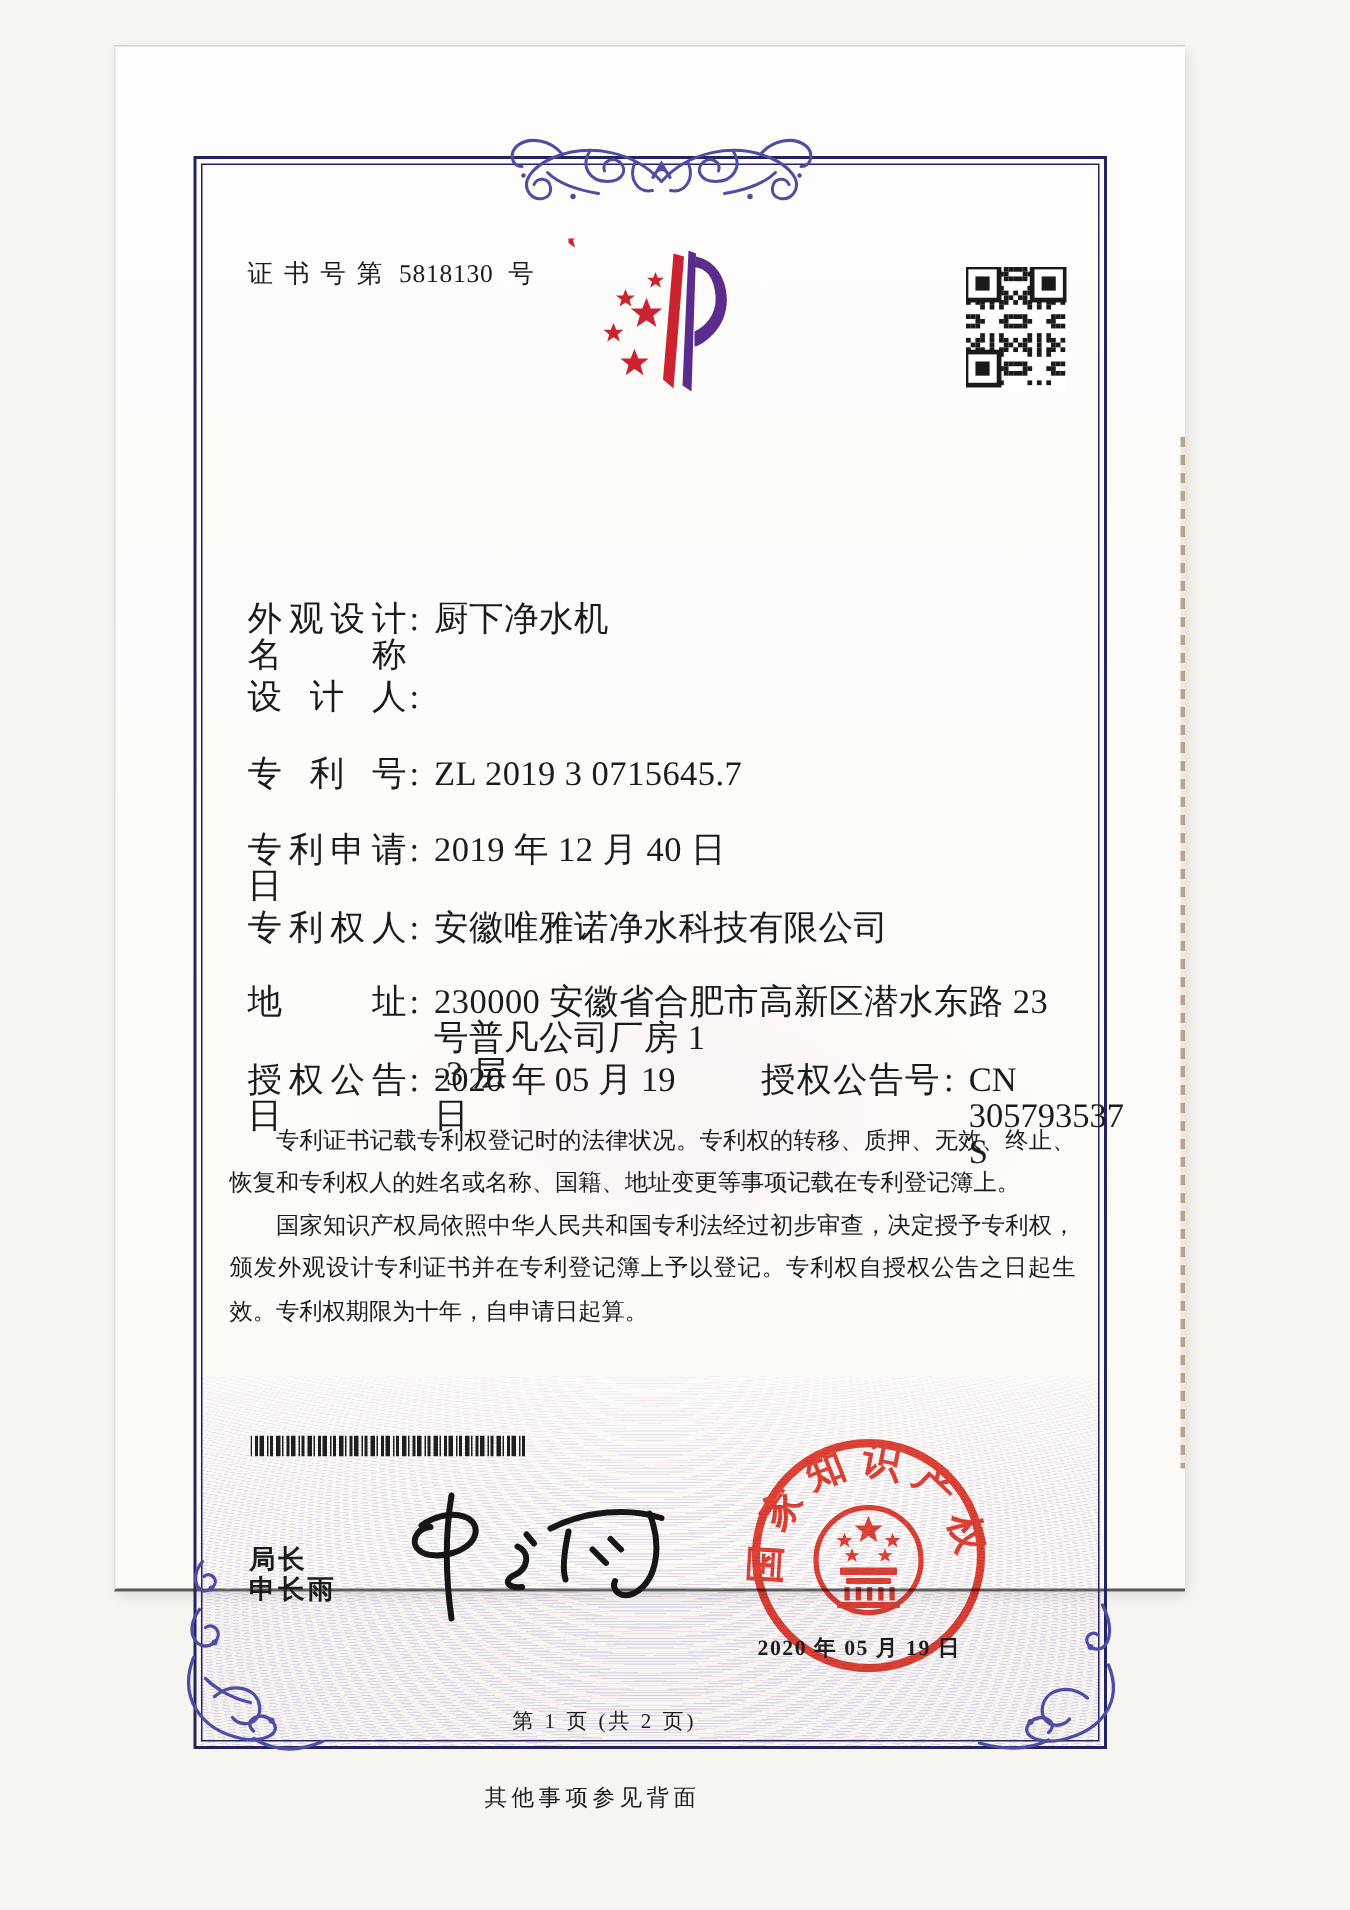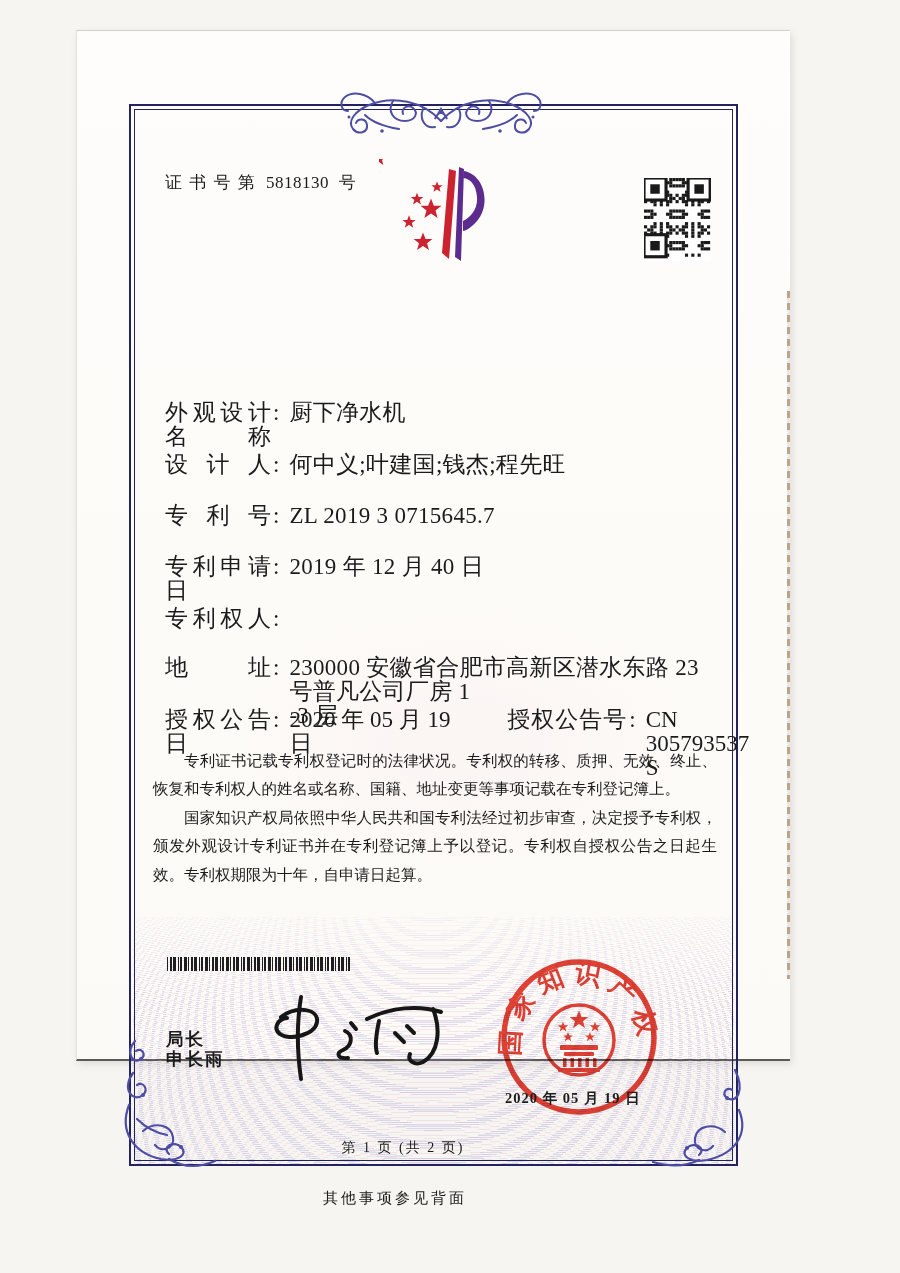--- a/index.html
+++ b/index.html
@@ -315,35 +315,35 @@
 
 
     <div class="frow" style="top:370px">
       <span class="flabel">外观设计名称</span>
       <span class="fcolon">:</span>
       <span class="fvalue">厨下净水机</span>
     </div>
     <div class="frow" style="top:422px">
       <span class="flabel">设计人</span>
       <span class="fcolon">:</span>
-      <span class="fvalue">何中义;叶建国;钱杰;程先旺</span>
     </div>
     <div class="frow" style="top:473px">
       <span class="flabel">专利号</span>
       <span class="fcolon">:</span>
       <span class="fvalue">ZL 2019 3 0715645.7</span>
     </div>
     <div class="frow" style="top:524px">
       <span class="flabel">专利申请日</span>
       <span class="fcolon">:</span>
       <span class="fvalue">2019 年 12 月 40 日</span>
     </div>
     <div class="frow" style="top:576px">
       <span class="flabel">专利权人</span>
       <span class="fcolon">:</span>
+      <span class="fvalue">安徽唯雅诺净水科技有限公司</span>
     </div>
     <div class="frow" style="top:625px">
       <span class="flabel">地址</span>
       <span class="fcolon">:</span>
       <span class="fvalue addr-lines">
         <span>230000 安徽省合肥市高新区潜水东路 23 号普凡公司厂房 1</span>
         <span>-3 层</span>
       </span>
     </div>
     <div class="frow" style="top:677px;width:600px">

